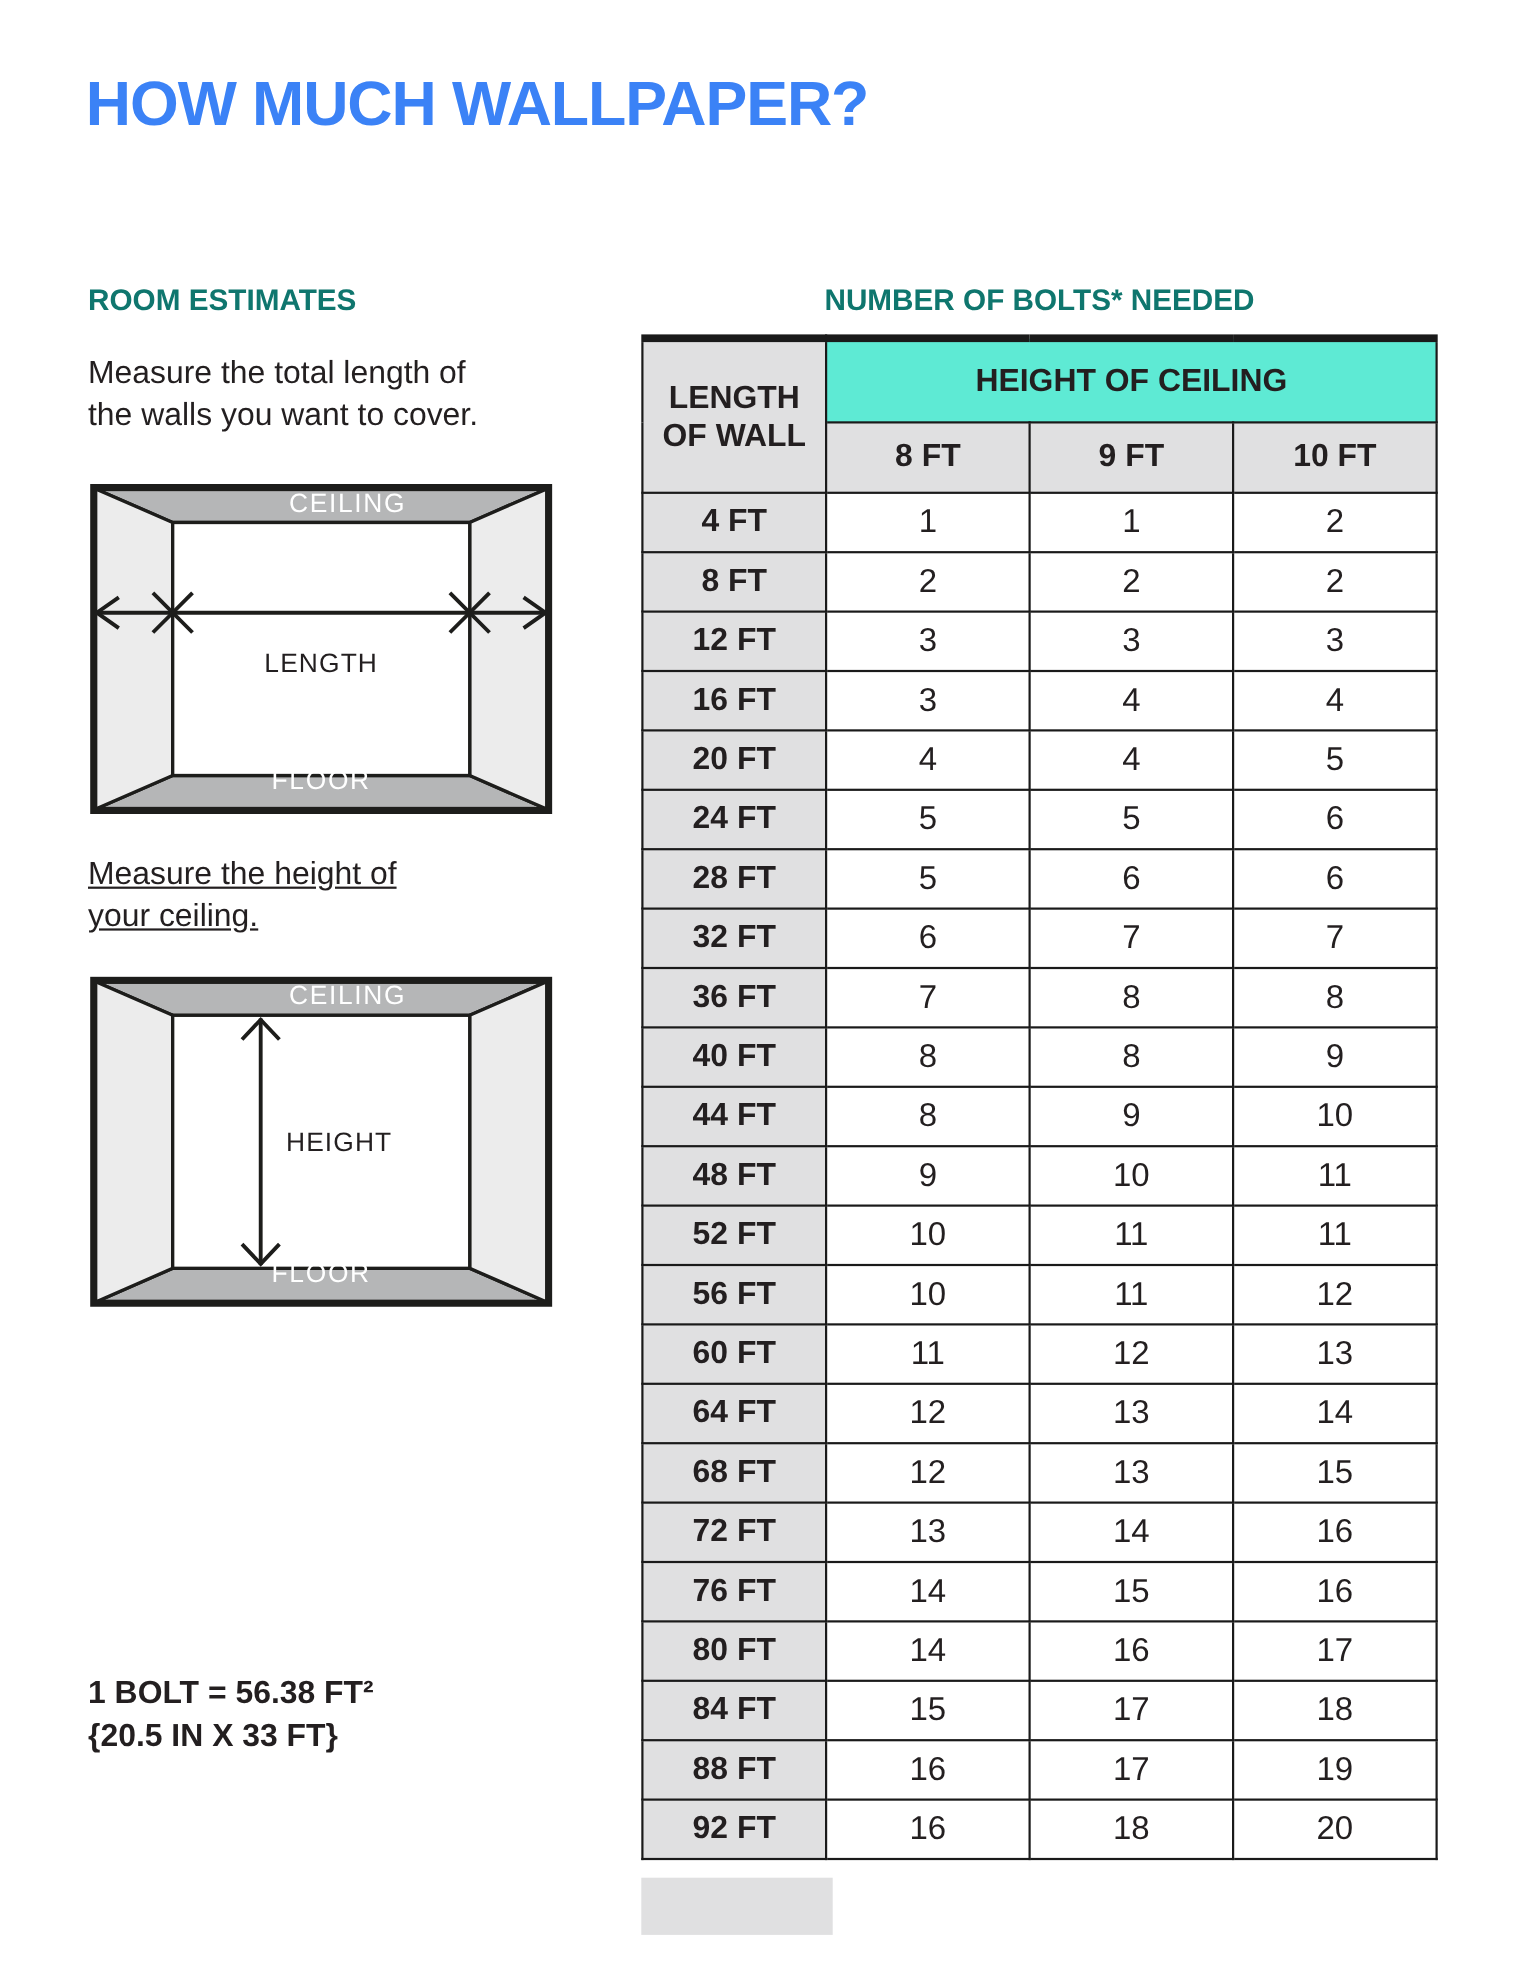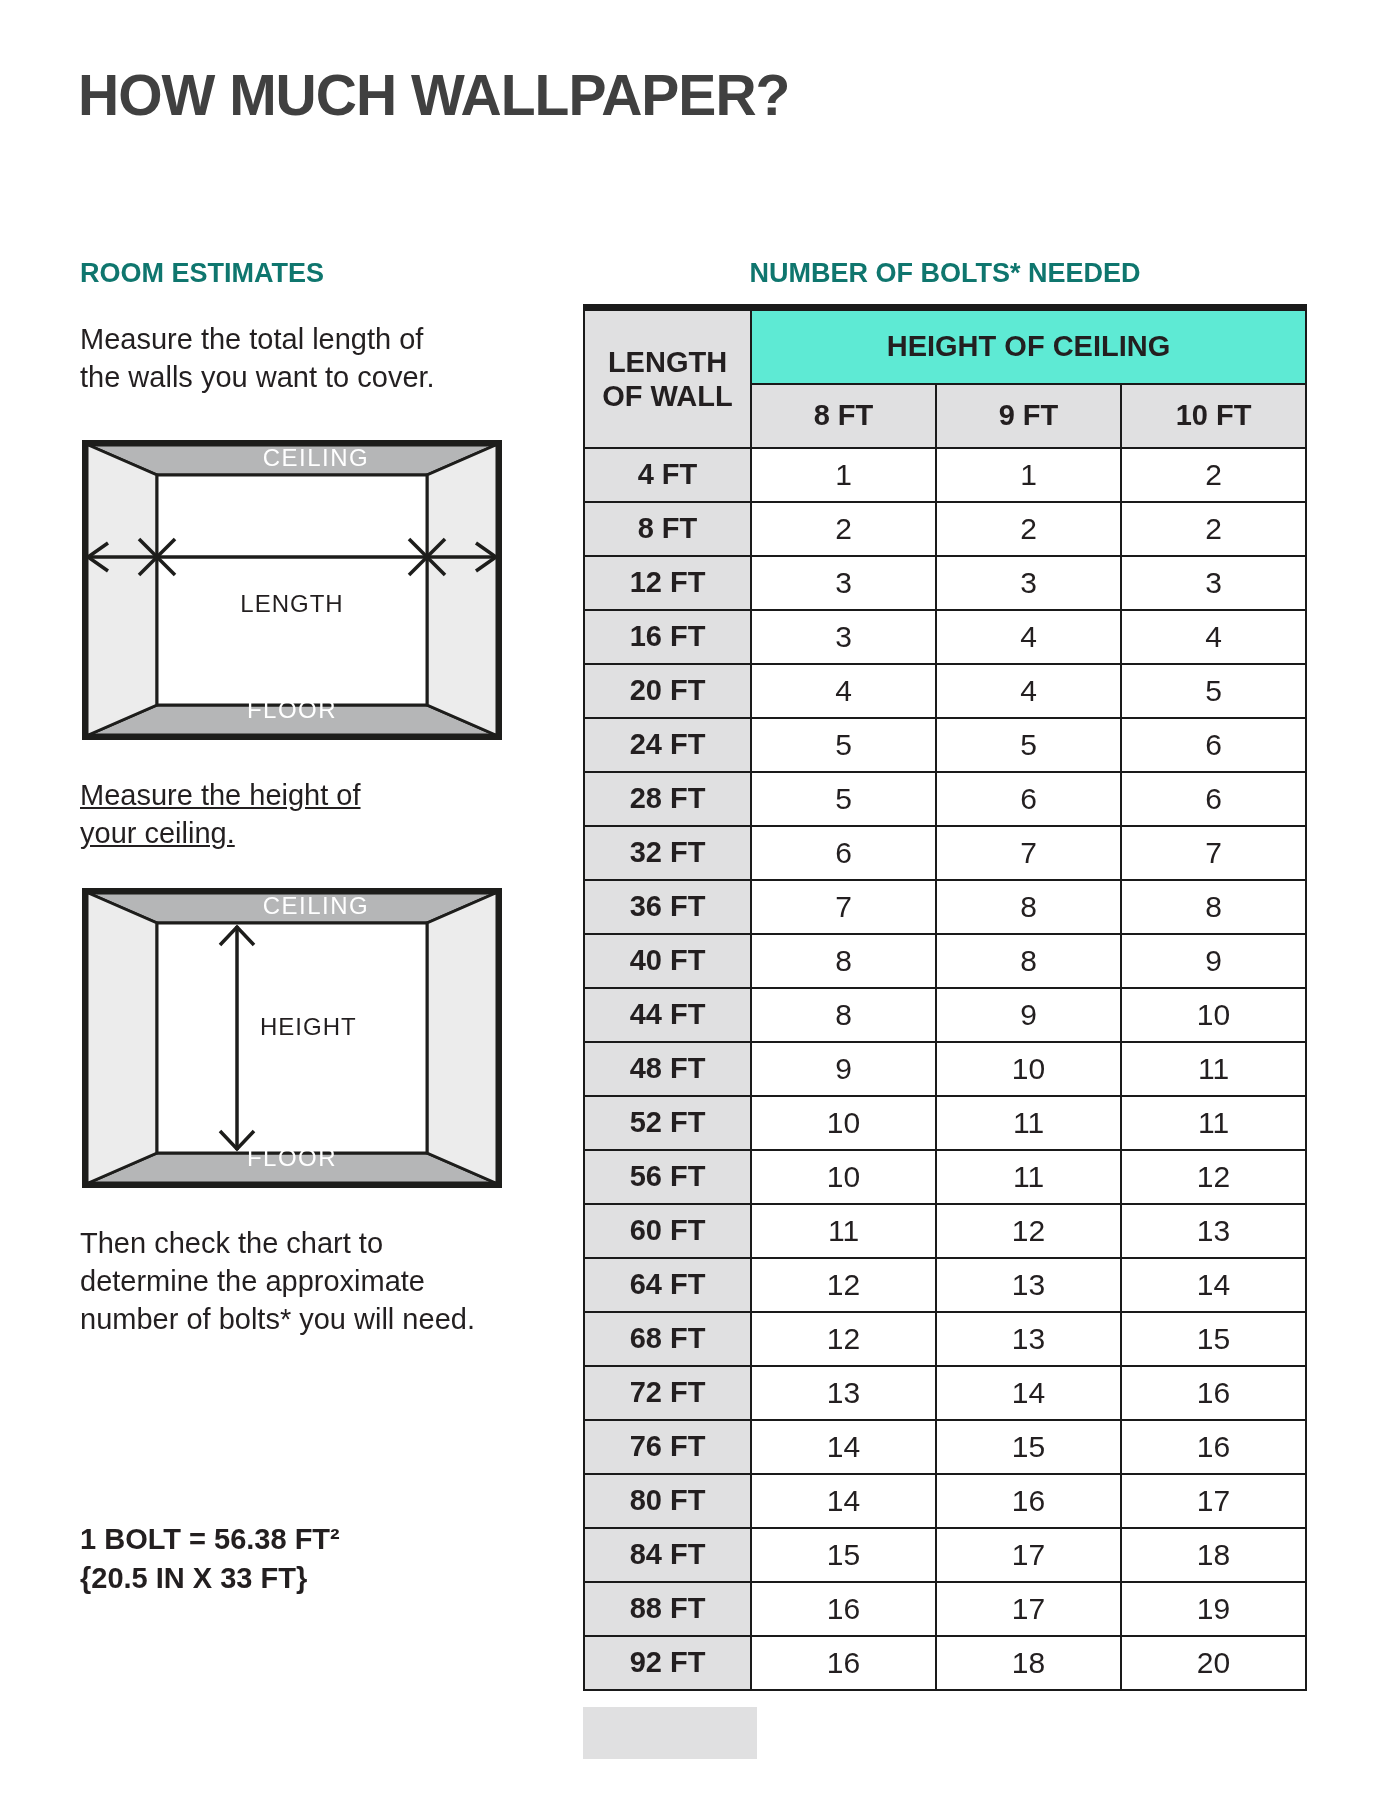--- a/index.html
+++ b/index.html
@@ -9,21 +9,21 @@
     color: #231f20;
     width: 1391px; height: 1800px;
     position: relative;
     overflow: hidden;
   }
   .page { position: absolute; left: 0; top: 0; width: 1391px; height: 1800px; background: #fff; }
 
   .page-title {
     position: absolute; left: 78px; top: 62px;
     font-size: 57px; font-weight: bold; letter-spacing: -1px;
-    color: #404040;
+    color: #3b82f6;
   }
   .section-heading {
     position: absolute;
     font-size: 27px; font-weight: bold; letter-spacing: 0px;
     color: #0f766e;
   }
   #room-estimates-heading { left: 80px; top: 258px; }
   #bolts-heading { left: 583px; top: 258px; width: 724px; text-align: center; }
 
   .body-text {
@@ -54,21 +54,21 @@
   .room-label {
     position: absolute; width: 100%; text-align: center;
     font-size: 24px; letter-spacing: 1.5px; color: #ffffff;
   }
   .room-label.ceiling { top: 4px; padding-left: 48px; }
   .room-label.floor { bottom: 16px; }
   .measure-label {
     position: absolute; font-size: 24px; letter-spacing: 1px; color: #231f20;
   }
   #length-diagram .measure-label { top: 150px; left: 0; width: 100%; text-align: center; }
-  #height-diagram .measure-label { top: 125px; left: 178px; }
+  #height-diagram .measure-label { top: 137px; left: 178px; }
 
   
   .table-wrap { position: absolute; left: 583px; top: 304px; }
   table.bolts {
     border-collapse: collapse;
     border-top: 7px solid #1a1a1a;
     table-layout: fixed;
   }
   table.bolts td {
     border: 2px solid #1a1a1a;
@@ -166,23 +166,20 @@
 
         <polyline points="138,243 155,261 172,243"></polyline>
       </g>
       <rect x="3" y="3" width="414" height="294" fill="none" stroke="#1d1d1b" stroke-width="7"></rect>
     </svg>
     <span class="room-label ceiling">CEILING</span>
     <span class="measure-label">HEIGHT</span>
     <span class="room-label floor">FLOOR</span>
   </div>
 
-  <p class="body-text" id="step3-text">Then check the chart to
-determine the approximate
-number of bolts* you will need.</p>
 
 
   <p class="footnote-text" id="bolt-info">1 BOLT = 56.38 FT²
 {20.5 IN X 33 FT}</p>
 
   <h2 class="section-heading" id="bolts-heading">NUMBER OF BOLTS* NEEDED</h2>
 
   <div class="table-wrap">
     <table class="bolts">
       <tbody>

